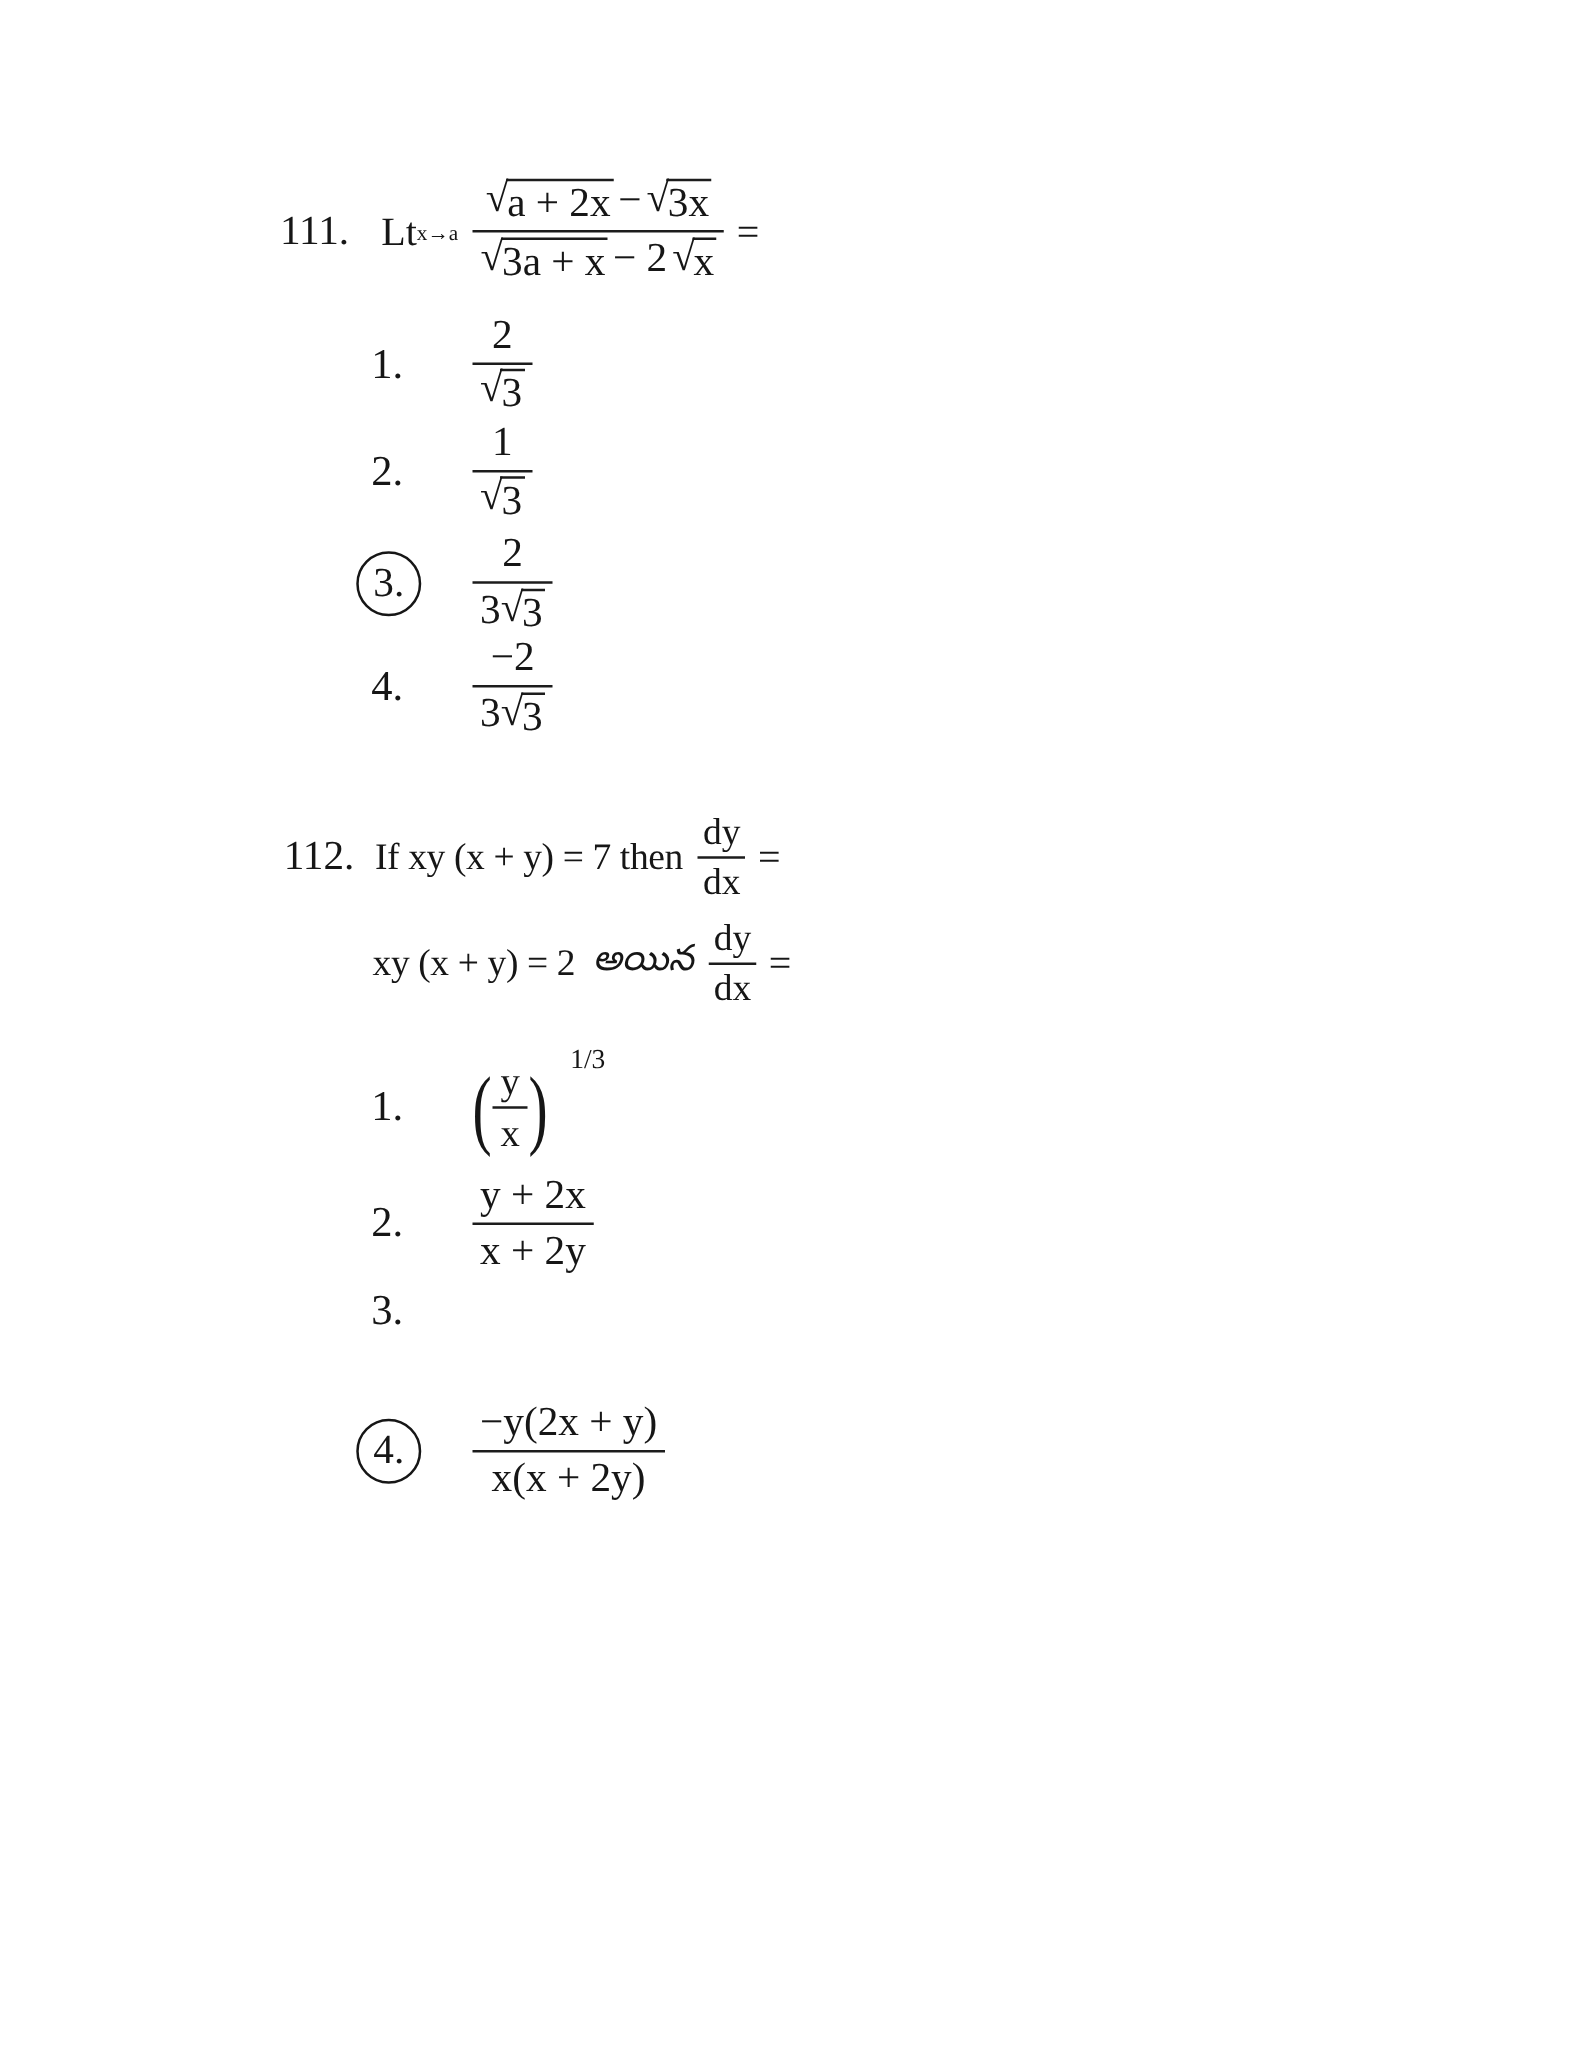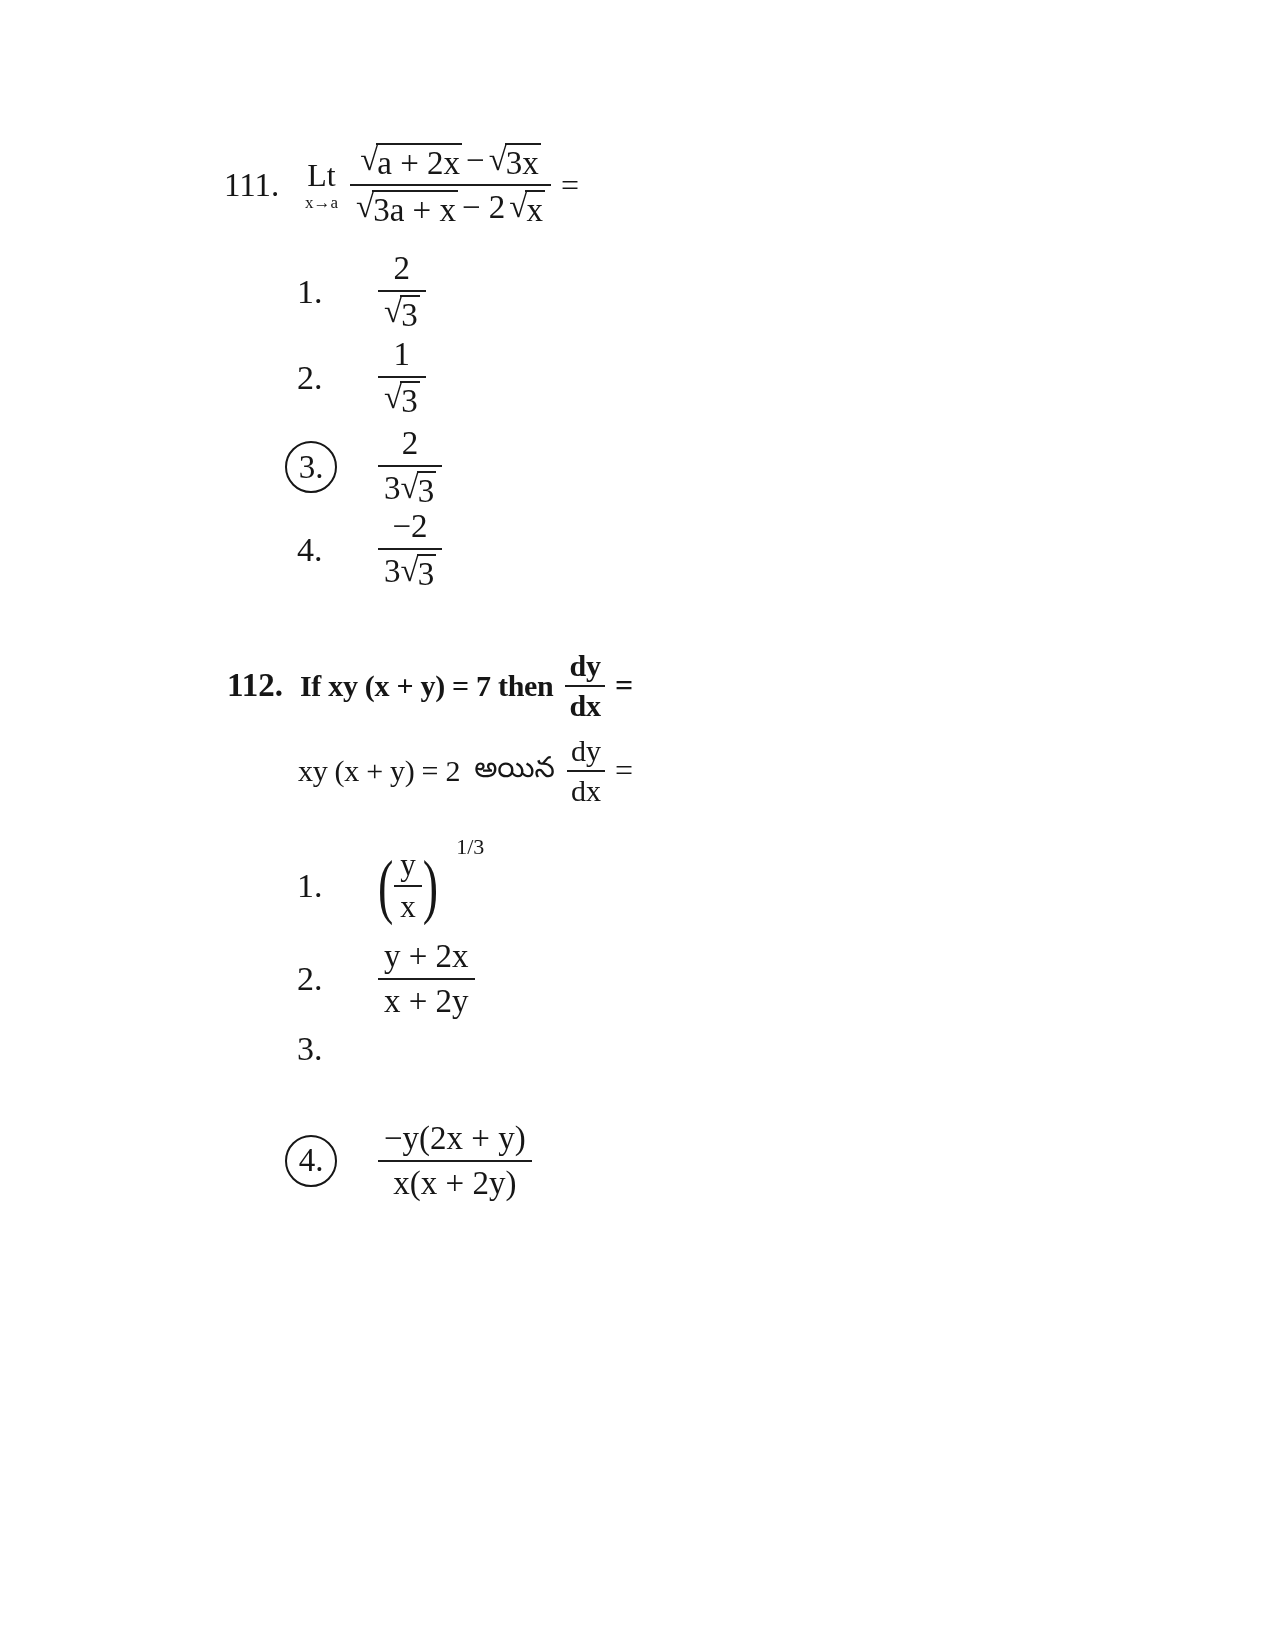--- a/index.html
+++ b/index.html
@@ -25,21 +25,21 @@
   .qnum {
     font-size: 33px;
     flex: 0 0 auto;
   }
   .q111 .qnum { width: 81px; }
   .q112 .qnum { width: 73px; }
 
   
   .limit {
     display: inline-flex;
-    flex-direction: column;
+    flex-direction: row;
     align-items: center;
     margin-right: 12px;
   }
   .limit .lt { font-size: 32px; line-height: 1; }
   .limit .ltsub { font-size: 17px; line-height: 1; margin-top: 3px; }
 
   
   .frac {
     display: inline-flex;
     flex-direction: column;
@@ -94,21 +94,21 @@
     font-size: 33px;
     flex: 0 0 auto;
     margin-right: 41px;
     box-sizing: content-box;
   }
   .text33 { font-size: 30px; letter-spacing: -0.3px; }
   .eq { font-size: 32px; margin-left: 10px; }
   .deriv { font-size: 30px; margin-left: 12px; align-items: flex-end; }
   .deriv .num { padding: 0 4px 2px 4px; border-bottom: 2.2px solid #1c1c1c; }
   .deriv .den { padding: 2px 4px 0 4px; }
-  .telugu { font-size: 29px; margin-left: 14px; }
+  .telugu { font-size: 29px; margin-left: 14px; font-style: italic; }
 
   
   .powgroup { display: inline-flex; align-items: center; }
   .bigparen {
     display: inline-block;
     font-size: 46px;
     line-height: 0.9;
     transform: scaleY(1.55);
     font-weight: 400;
   }
@@ -208,21 +208,21 @@
       <span class="den">
         <span>3</span>
         <span class="sqrt">
           <span class="sq-sym">√</span>
           <span class="sq-body">3</span>
         </span>
       </span>
     </span>
   </div>
 
-  <div class="row q112" style="left:227px; top:649px;font-weight:bold;">
+  <div class="row q112" style="left:227px; top:649px;">
     <span class="qnum">112.</span>
     <span class="text33">If xy (x + y) = 7 then</span>
     <span class="frac deriv">
       <span class="num">dy</span>
       <span class="den">dx</span>
     </span>
     <span class="eq">=</span>
   </div>
 
   <div class="row" style="left:298px; top:734px;">

